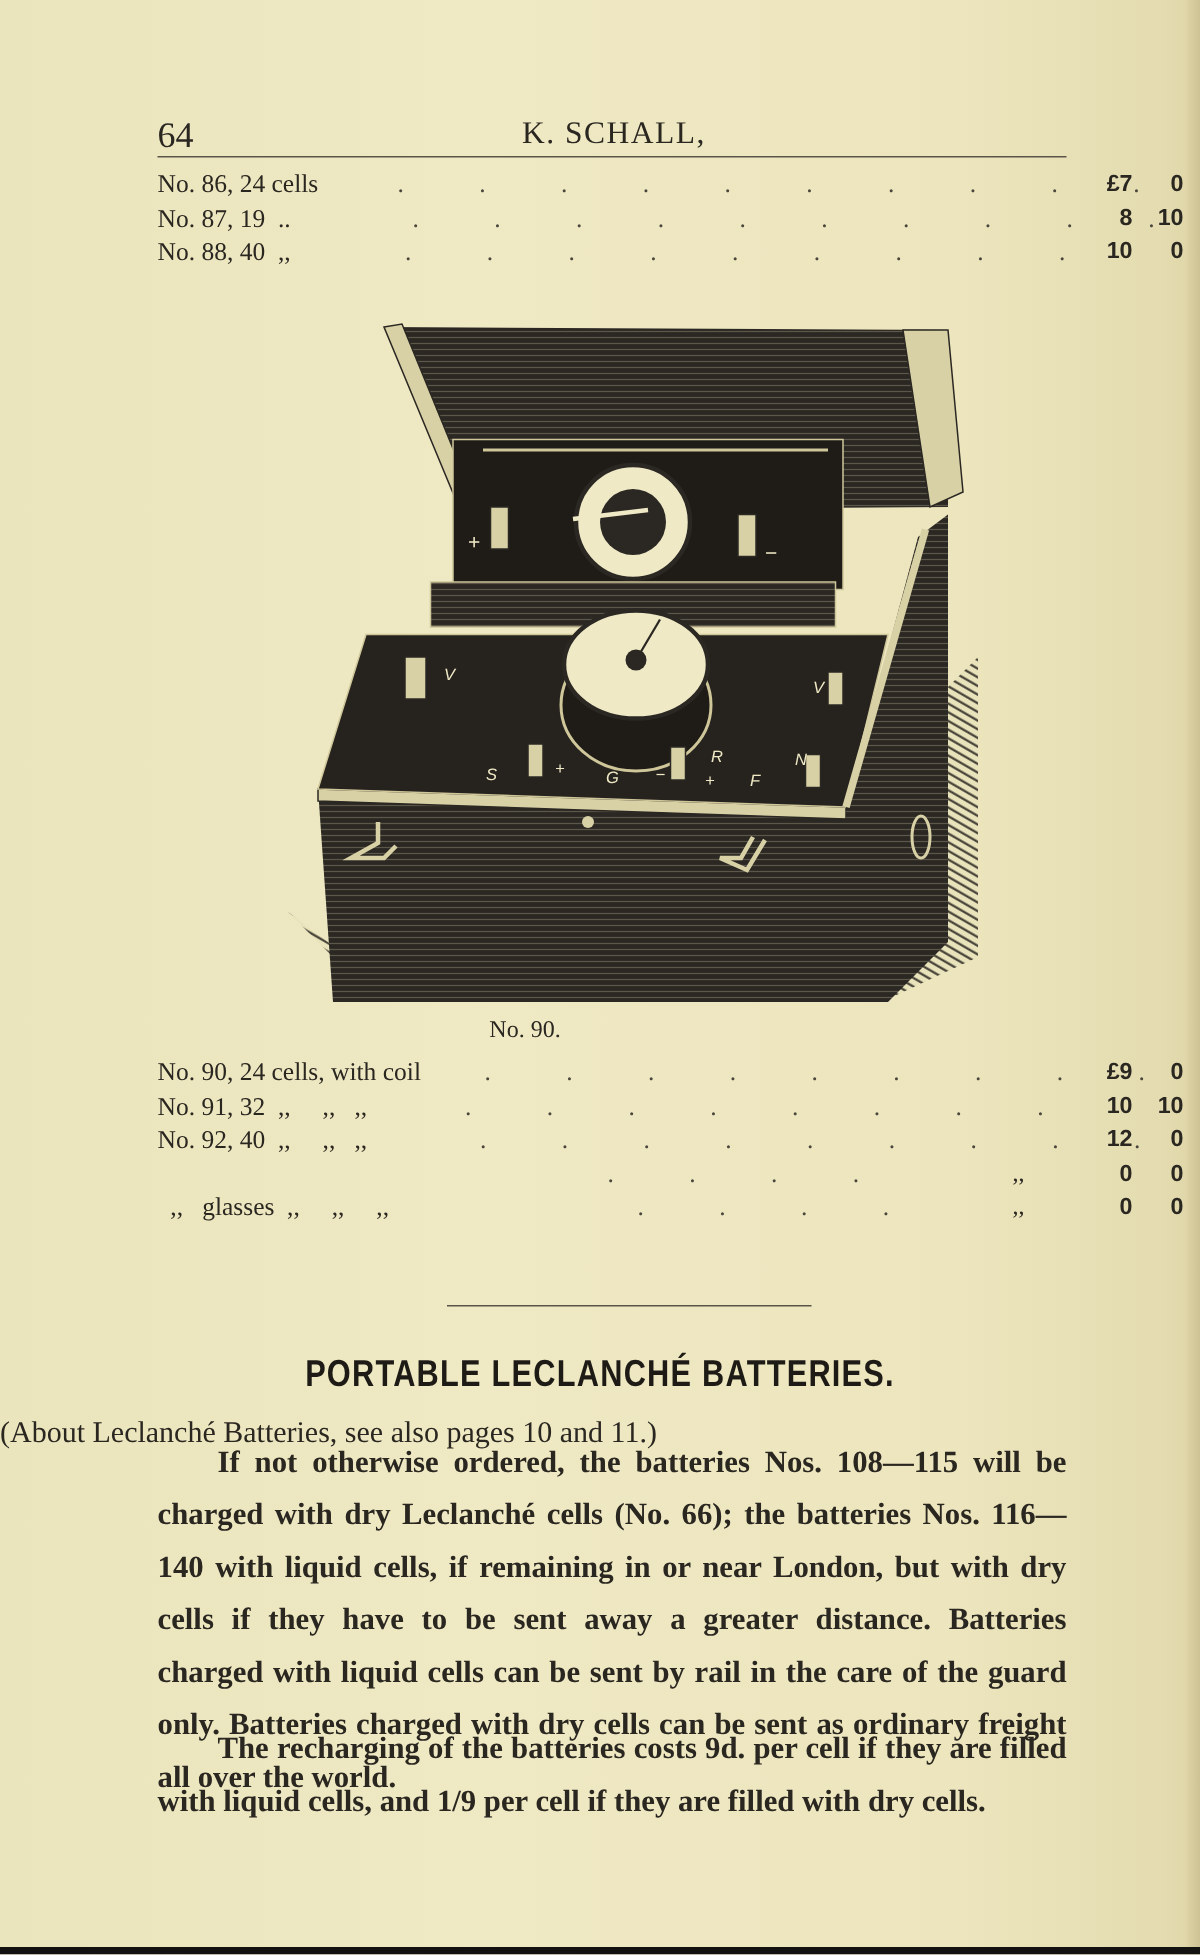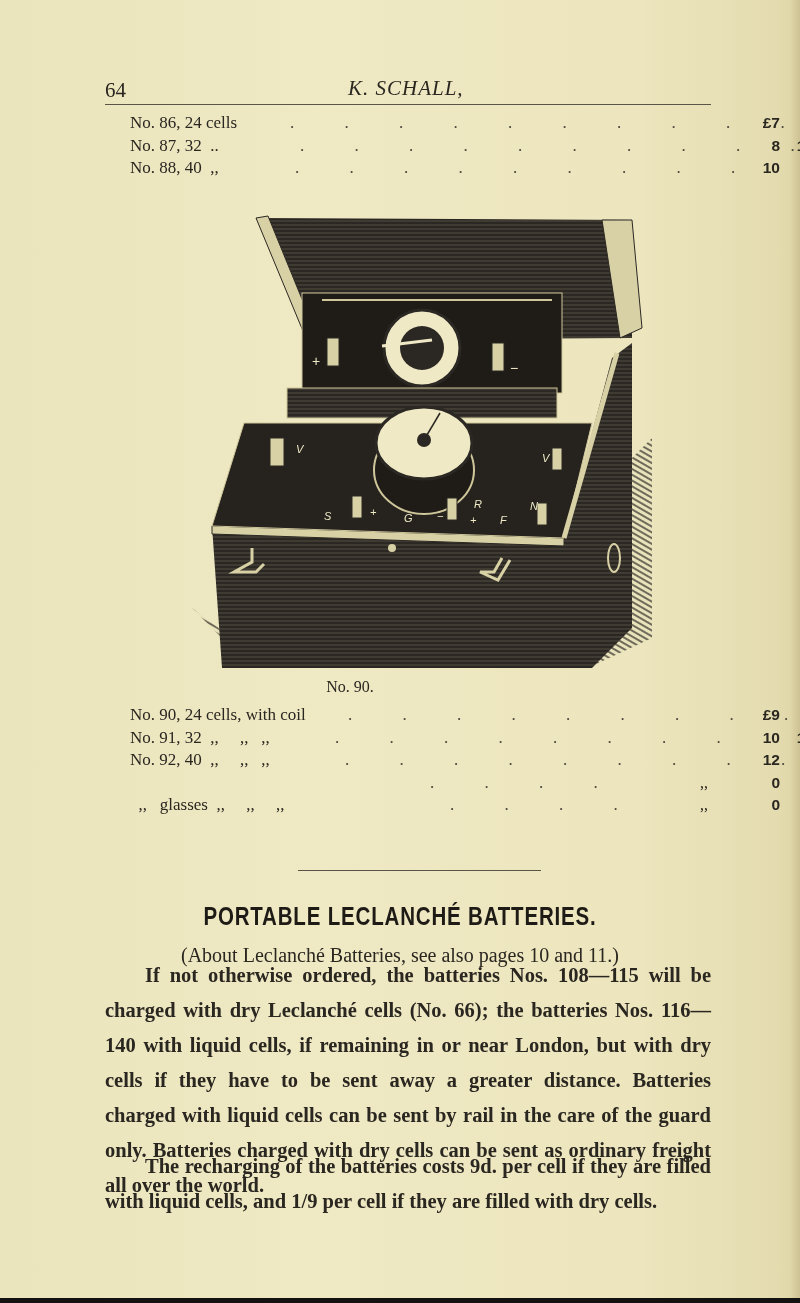--- a/index.html
+++ b/index.html
@@ -5,43 +5,43 @@
   html, body { margin:0; padding:0; }
   body {
     width:800px; height:1303px; position:relative; overflow:hidden;
     background:#ecE6bf;
     background: linear-gradient(90deg, #ebe5bd 0%, #efe9c4 40%, #ece5bd 80%, #e4dcb0 97%, #ddd3a6 100%);
     font-family: "Liberation Serif", "DejaVu Serif", serif;
     color:#2a2620;
   }
   .abs { position:absolute; }
   .header { left:105px; top:70px; width:606px; height:34px; }
-  .page-num { position:absolute; left:0; top:8px; font-size:21px; }
-  .running-title { position:absolute; left:243px; top:6px; font-size:21px; font-style:italic; letter-spacing:1px; }
+  .page-num { position:absolute; left:0; top:8px; font-size:24px; }
+  .running-title { position:absolute; left:243px; top:6px; font-size:21px; letter-spacing:1px; }
   .header-rule { position:absolute; left:0; top:34px; width:606px; height:1px; background:#5a5548; }
 
   .price-table { left:105px; width:606px; }
-  .price-row { position:relative; height:22.5px; font-size:17px; line-height:22px;margin-left:25px; }
+  .price-row { position:relative; height:22.5px; font-size:17px; line-height:22px; }
   .price-row .desc { position:absolute; left:0; top:0; white-space:pre; }
   .price-row .ditto { position:absolute; top:0; left:538px; width:40px; text-align:right; font-size:16px; }
   .price-row .amt { position:absolute; top:0; font-family:"Liberation Sans", "DejaVu Sans", sans-serif; font-weight:bold; font-size:15.5px; text-align:right; }
   .amt.l { left:612px; width:38px; }
   .amt.s { left:660px; width:24px; }
   .amt.d { left:688px; width:20px; }
   .ddots { position:absolute; top:0; font-size:17px; color:#4a463c; letter-spacing:23px; white-space:nowrap; }
 
   .figure { left:192px; top:208px; width:462px; height:460px; }
   .caption { left:0; width:700px; top:678px; text-align:center; font-size:16px; }
 
   .short-rule { left:298px; top:870px; width:243px; height:1px; background:#5a5548; }
 
   .section-title { left:0; width:800px; top:902px; text-align:center;
     font-family:"Liberation Sans", "DejaVu Sans", sans-serif; font-weight:bold; font-size:25px;
     letter-spacing:1px; transform:scaleX(0.82); transform-origin:center; color:#1e1b16; }
-  .section-sub { left:0; width:800px; top:944px; text-align:center; font-size:20px; }
+  .section-sub { left:0; width:800px; top:944px; font-size:20px; }
 
   .para { left:105px; width:606px; font-size:20.5px; line-height:35px; text-align:justify; text-align-last:left;font-weight:bold; }
   .para .indent { display:inline-block; width:40px; }
   .p1 { top:958px; }
   .p2 { top:1149px; }
 
   .bottom-band { left:0; top:1298px; width:800px; height:5px; background:#141210; }
   .right-edge { left:790px; top:0; width:10px; height:1298px; background:linear-gradient(90deg, rgba(200,190,140,0) 0%, rgba(190,178,128,0.5) 100%); }
 </style>
 </head>
@@ -57,21 +57,21 @@
 
 <div class="abs price-table" style="top:112px;">
   <div class="price-row">
     <span class="desc">No. 86, 24 cells</span>
     <span class="ddots" style="left:160px;">. . . . . . . . . . .</span>
     <span class="amt l">£7</span>
     <span class="amt s">0</span>
     <span class="amt d">0</span>
   </div>
   <div class="price-row">
-    <span class="desc">No. 87, 32  ..</span>
+    <span class="desc">No. 87, 19  ..</span>
     <span class="ddots" style="left:170px;">. . .   . . . . . . .</span>
     <span class="amt l">8</span>
     <span class="amt s">10</span>
     <span class="amt d">0</span>
   </div>
   <div class="price-row">
     <span class="desc">No. 88, 40  ,,</span>
     <span class="ddots" style="left:165px;">. . . . . . . .   .</span>
     <span class="amt l">10</span>
     <span class="amt s">0</span>

